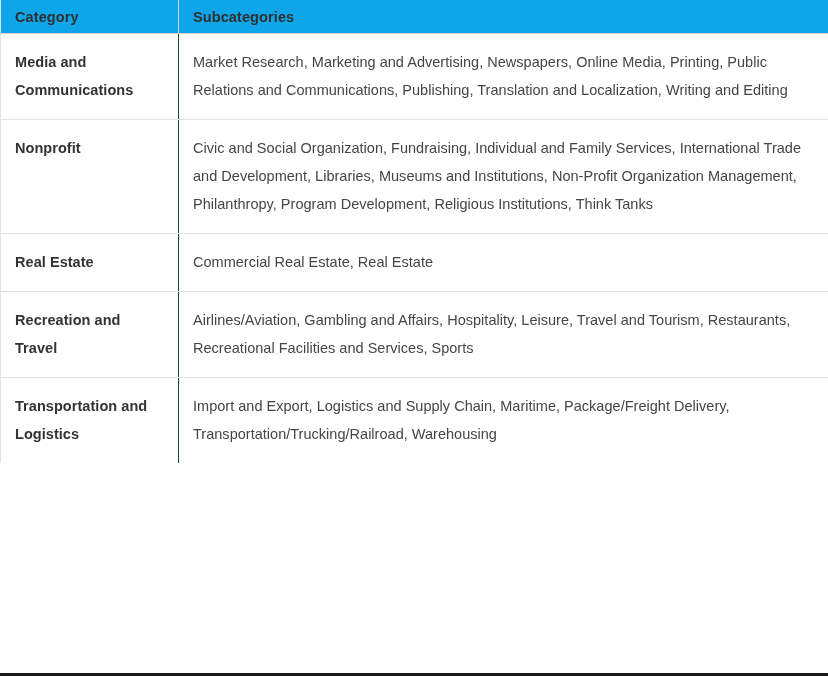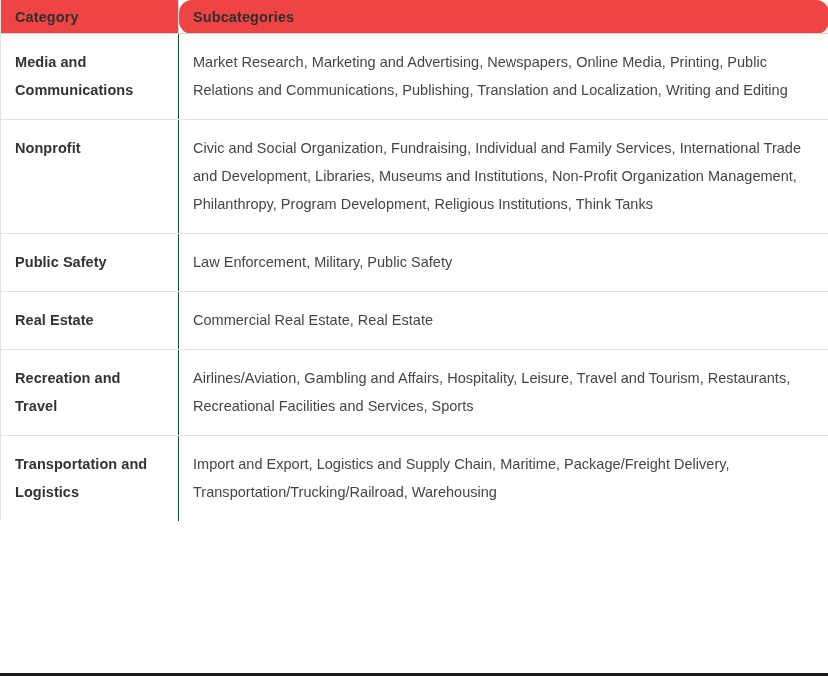--- a/index.html
+++ b/index.html
@@ -30,38 +30,37 @@
     width: 828px;
     border-collapse: collapse;
     table-layout: fixed;
     background: #ffffff;
   }
 
   table.cat-table col.col-category { width: 178px; }
   table.cat-table col.col-subcategories { width: 650px; }
 
   thead tr.header-row {
-    background: #ef4444;
+    background: #0ea5e9;
   }
 
   thead th {
     text-align: left;
     vertical-align: middle;
     font-size: 14.5px;
     font-weight: bold;
     color: #2f2f2f;
     height: 33px;
     padding: 0 10px 0 14px;
     border-right: 1px solid #d3d3d3;
     border-bottom: 1px solid #d0d0d0;
     letter-spacing: 0.1px;
   }
   thead th.th-last {
     border-right: none;
-    border-radius: 13px;
   }
 
   tbody td {
     vertical-align: top;
     border-bottom: 1px solid #e2e2e2;
     border-right: 1px solid #14532d;
     padding: 14px 12px 15px 14px;
     line-height: 28px;
   }
   tbody td.cell-subcategories {
@@ -116,24 +115,20 @@
         <td class="cell-category">Media and Communications</td>
         <td class="cell-subcategories">Market Research, Marketing and Advertising, Newspapers, Online Media, Printing, Public Relations and Communications, Publishing, Translation and Localization, Writing and Editing</td>
       </tr>
 
       <tr>
         <td class="cell-category">Nonprofit</td>
         <td class="cell-subcategories">Civic and Social Organization, Fundraising, Individual and Family Services, International Trade and Development, Libraries, Museums and Institutions, Non-Profit Organization Management, Philanthropy, Program Development, Religious Institutions, Think Tanks</td>
       </tr>
 
 
-      <tr>
-        <td class="cell-category">Public Safety</td>
-        <td class="cell-subcategories">Law Enforcement, Military, Public Safety</td>
-      </tr>
 
       <tr>
         <td class="cell-category">Real Estate</td>
         <td class="cell-subcategories">Commercial Real Estate, Real Estate</td>
       </tr>
 
       <tr>
         <td class="cell-category">Recreation and Travel</td>
         <td class="cell-subcategories">Airlines/Aviation, Gambling and Affairs, Hospitality, Leisure, Travel and Tourism, Restaurants, Recreational Facilities and Services, Sports</td>
       </tr>

